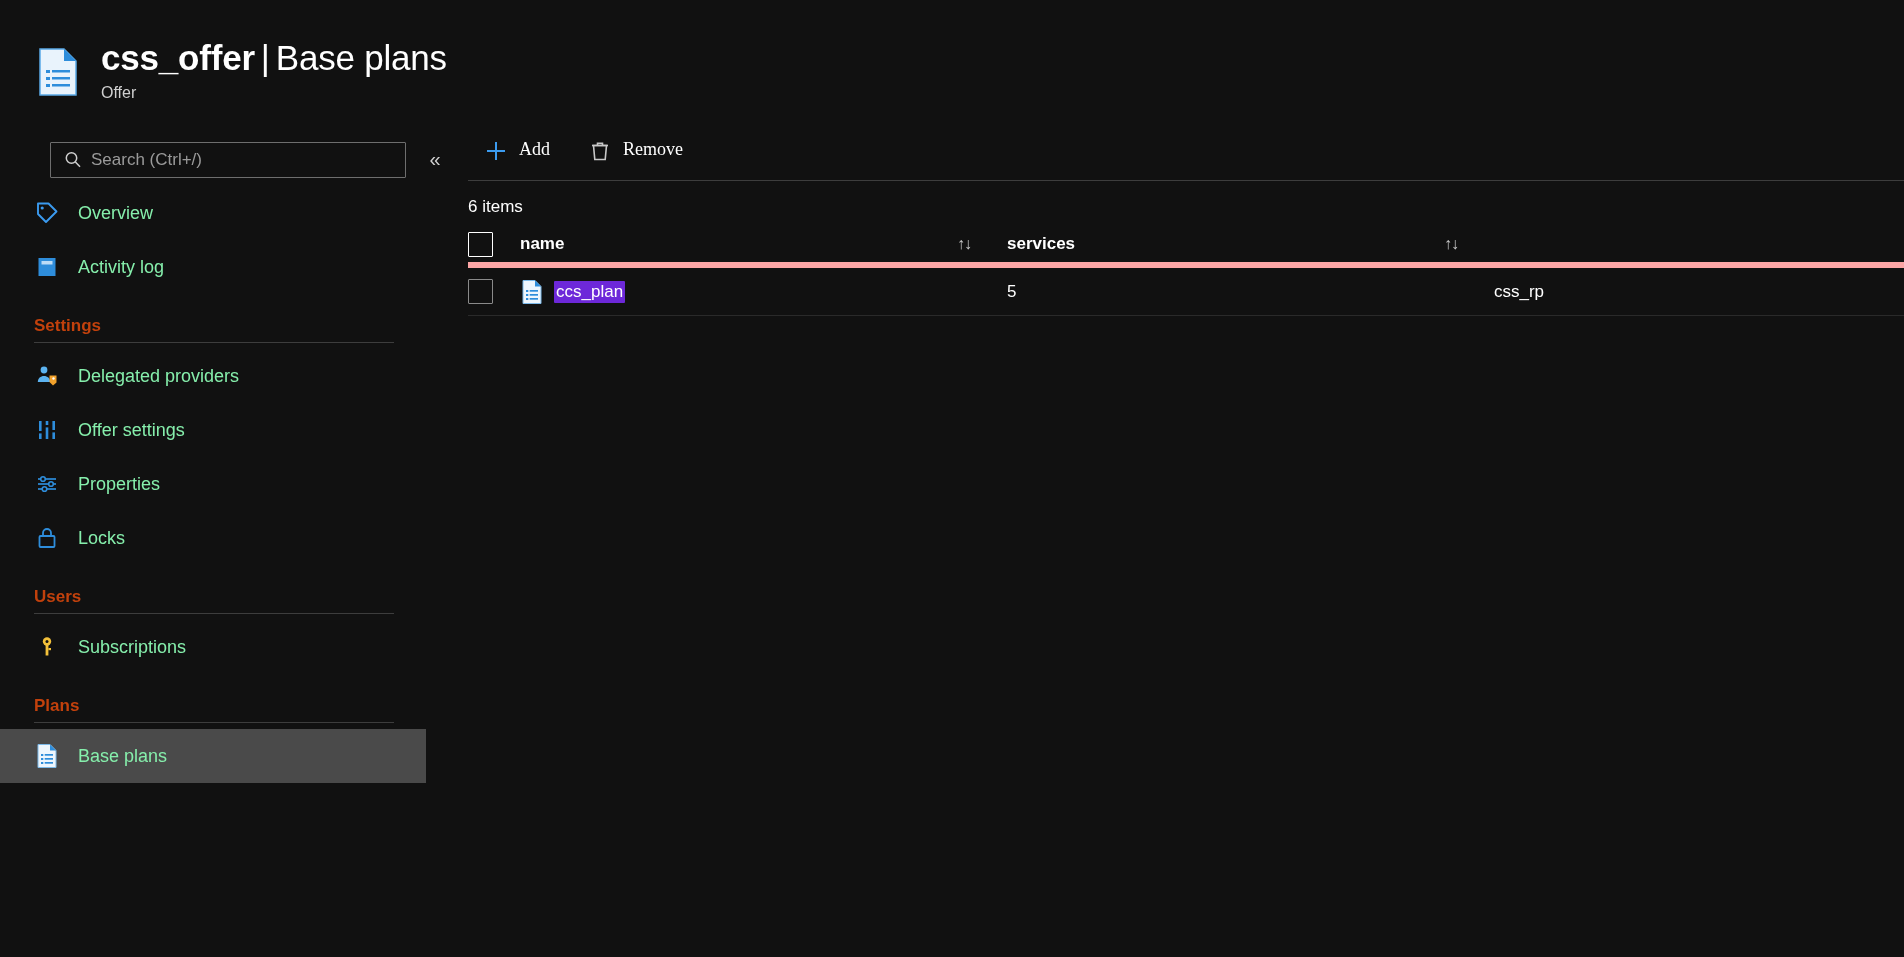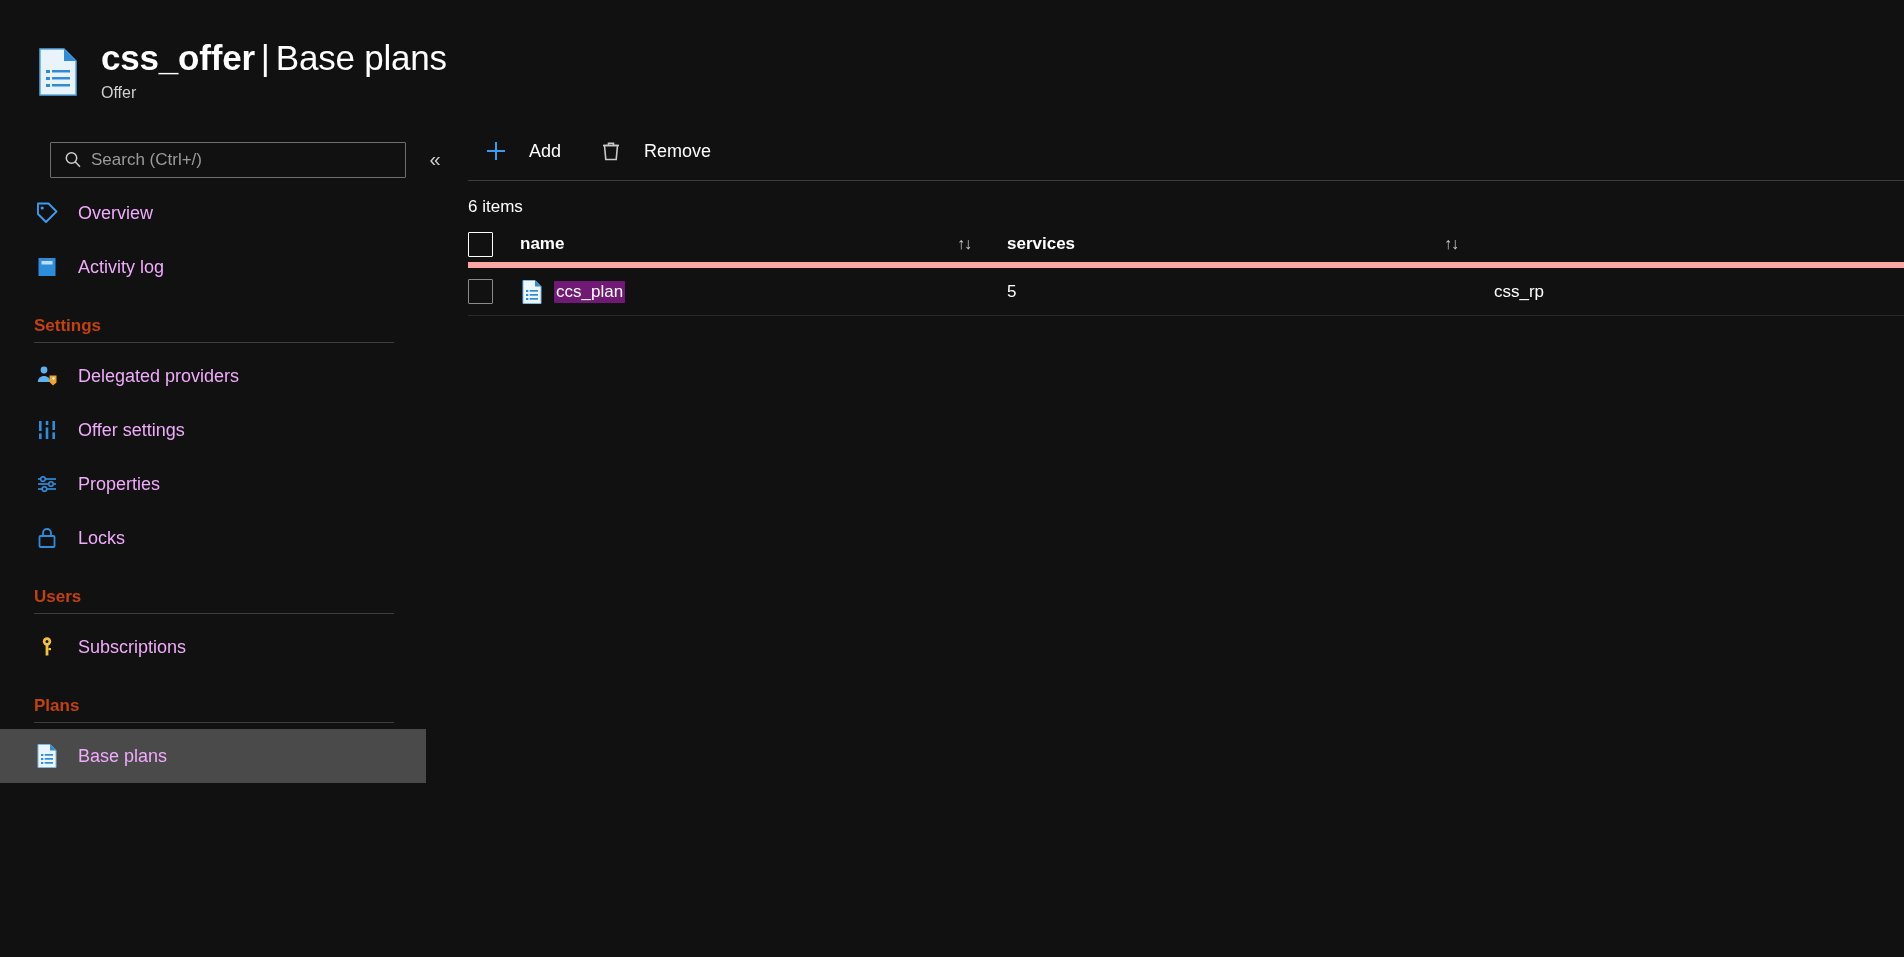--- a/index.html
+++ b/index.html
@@ -54,40 +54,40 @@
   .nav { position: absolute; left: 0; top: 64px; width: 452px; }
   .nav-item {
     position: relative; display: flex; align-items: center; height: 54px;
     padding-left: 34px; cursor: pointer;
   }
   .nav-item.selected { background: #4a4a4a; width: 426px; }
   .nav-icon {
     width: 26px; height: 26px; margin-right: 18px; flex: 0 0 auto;
     display: flex; align-items: center; justify-content: center;
   }
-  .nav-label { font-size: 18px; color: #f0abfc; white-space: nowrap; text-align: right; }
+  .nav-label { font-size: 18px; color: #86efac; white-space: nowrap; text-align: right; }
 
   .nav-group-title {
     font-size: 17px; font-weight: 700; color: #c2410c;
     padding-left: 34px; margin-top: 22px; margin-bottom: 6px;
   }
   .nav-divider {
     height: 1px; background: #3d3d3d; margin-left: 34px; width: 360px; margin-bottom: 6px;
   }
 
   
   .content { position: absolute; left: 452px; top: 122px; width: 1452px; height: 835px; }
   .command-bar {
     position: absolute; left: 0; top: 0; width: 1452px; height: 58px;
     display: flex; align-items: center; padding-left: 30px; gap: 34px;
   }
   .cmd-btn {
-    display: flex; align-items: center; gap: 21px; cursor: pointer;
+    display: flex; align-items: flex-start; gap: 11px; cursor: pointer;
     background: transparent; border: none; padding: 4px 2px;
-    font-family: Liberation Sans, sans-serif;
+    font-family: Liberation Serif, serif;
   }
   .cmd-btn-icon { width: 24px; height: 24px; display: flex; align-items: center; justify-content: center; }
   .cmd-btn-label { font-size: 18px; color: #ffffff; }
   .cmd-divider-line {
     position: absolute; left: 16px; top: 58px; width: 1436px; height: 1px; background: #3d3d3d;
   }
 
   .items-count {
     position: absolute; left: 16px; top: 75px; font-size: 17px; color: #ffffff;
   }
@@ -113,21 +113,21 @@
     margin-left: auto; margin-right: 36px; font-size: 16px; color: #c8c8c8;
     letter-spacing: -1px; font-weight: 400;
   }
   .table-row {
     display: flex; align-items: center; height: 48px; border-bottom: 1px solid #2a2a2a;
   }
   .td { display: flex; align-items: center; font-size: 17px; color: #ffffff; }
   .td-check { width: 52px; flex: 0 0 auto; }
   .row-icon { width: 24px; height: 26px; margin-right: 10px; flex: 0 0 auto; }
   .selected-text {
-    background: #701a75; color: #ffffff; padding: 1px 2px; border-radius: 1px;
+    background: #6d28d9; color: #ffffff; padding: 1px 2px; border-radius: 1px;
   }
 </style>
 </head>
 <body>
 
 <div class="page">
 
   <div class="header">
     <div class="header-icon">
       <svg class="doc-icon-svg" width="48" height="52" viewBox="0 0 48 52">

